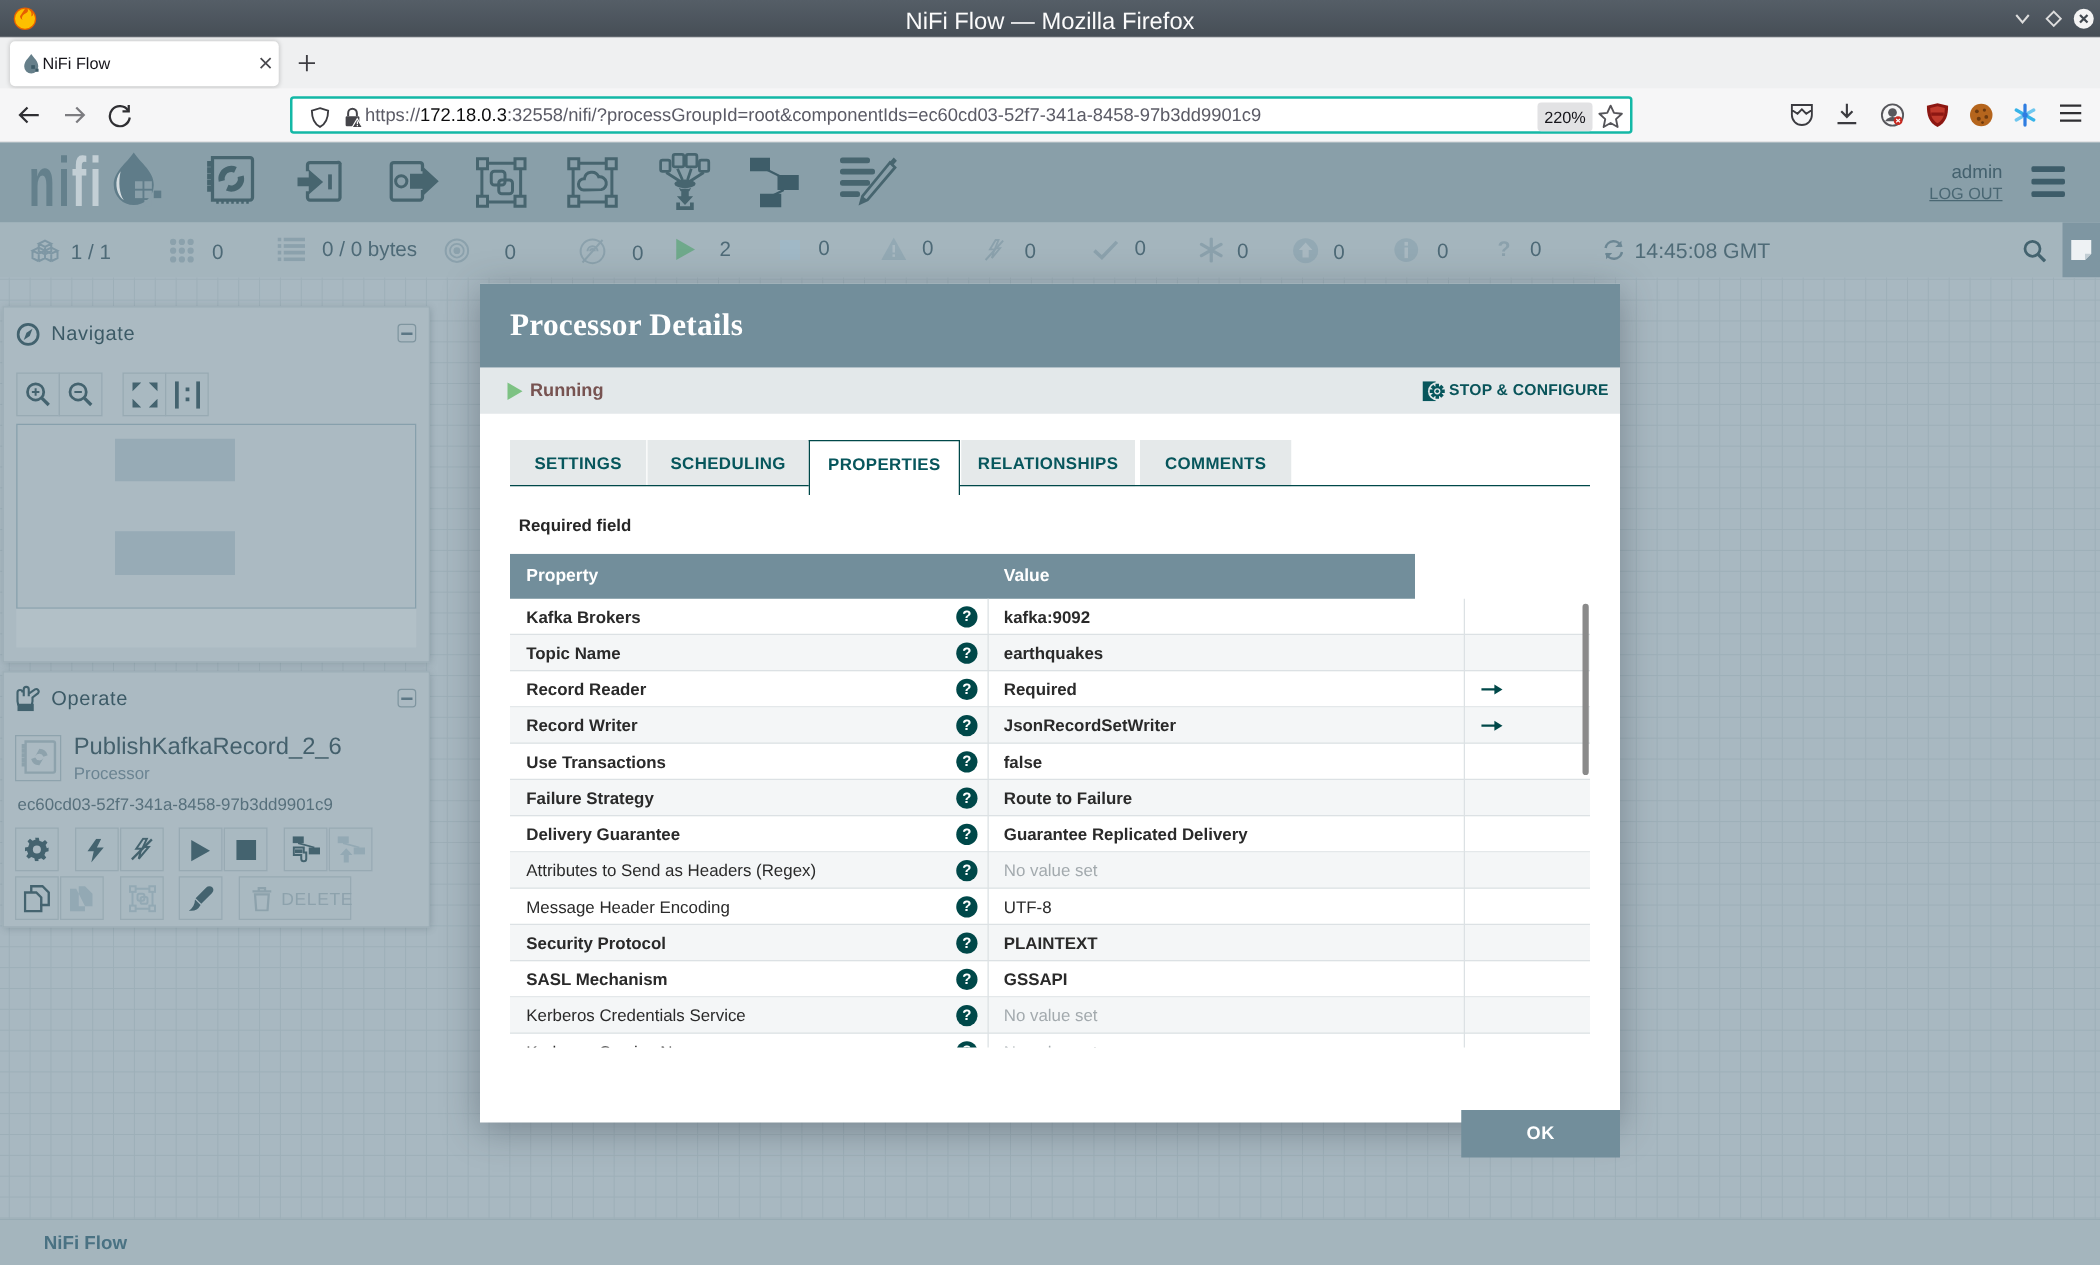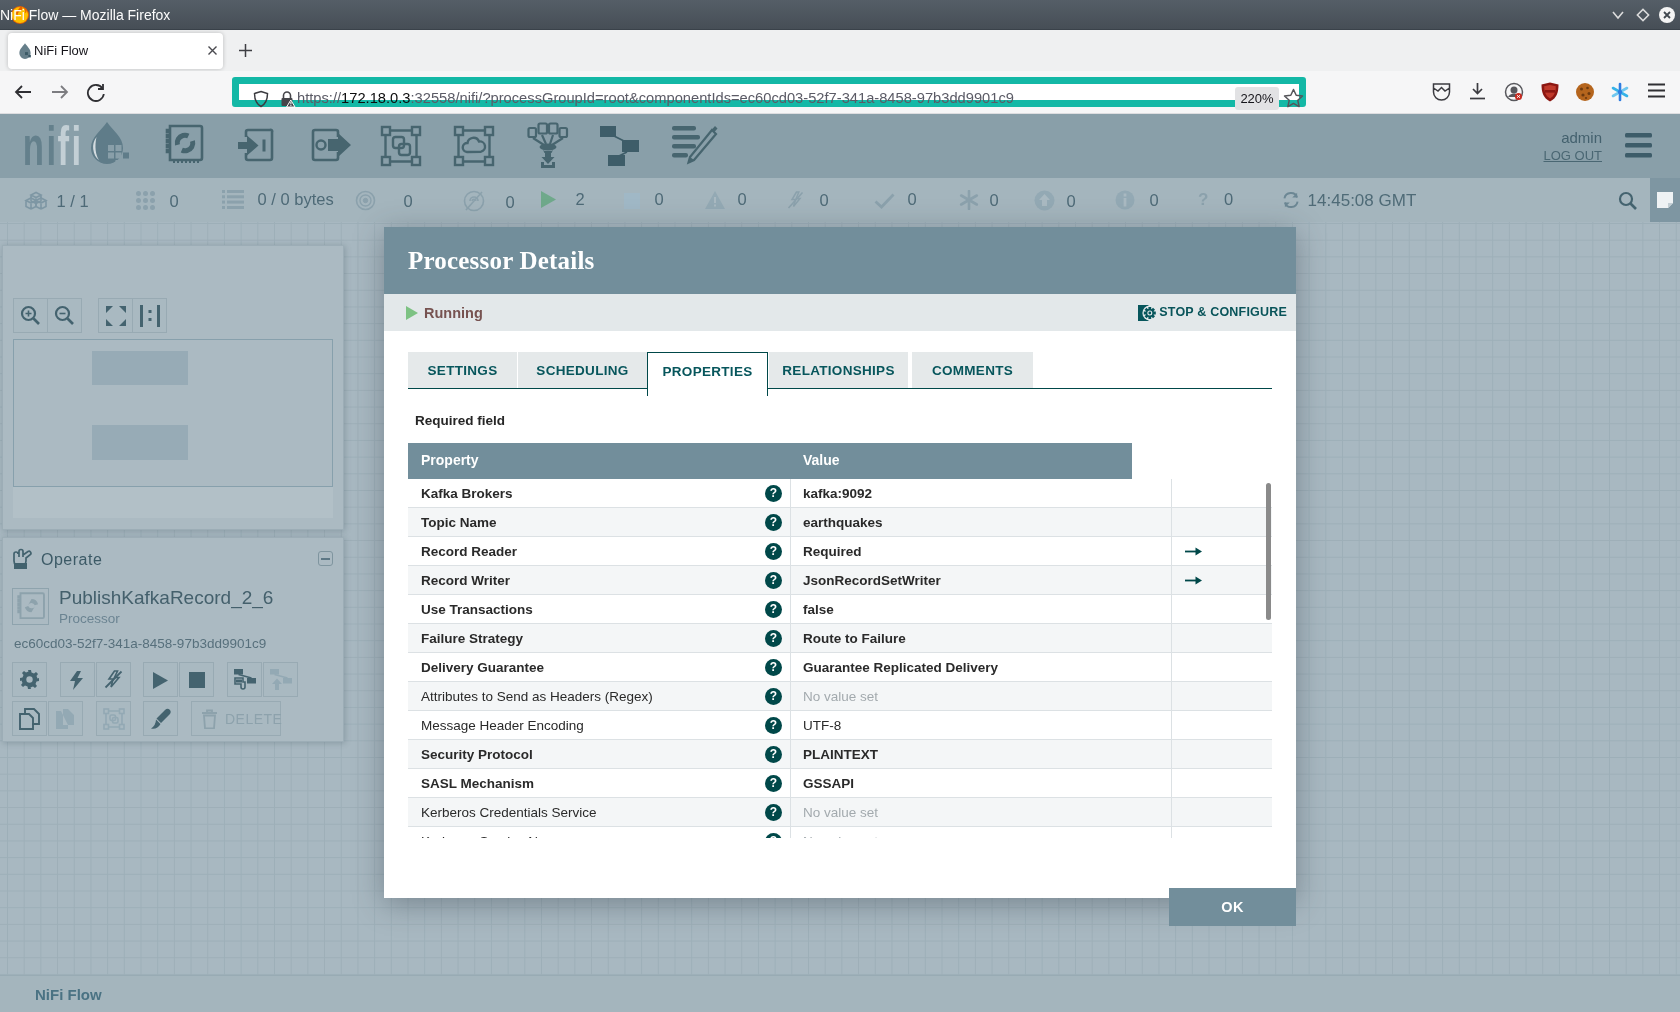--- a/index.html
+++ b/index.html
@@ -3,28 +3,28 @@
 <meta charset="utf-8">
 <style>
 * { margin:0; padding:0; box-sizing:border-box; }
 html,body { width:1680px; height:1012px; overflow:hidden; }
 body { font-family:"Liberation Sans", sans-serif; position:relative; background:#fff; }
 .abs { position:absolute; }
 svg { display:block; }
 
 #titlebar { left:0; top:0; width:1680px; height:30px;
   background:linear-gradient(#555e67,#464e56); border-bottom:1px solid #3a424a; }
-#titletext { width:100%; top:7px; text-align:left; color:#fbfbfb; font-size:14px; }
+#titletext { width:100%; top:7px; text-align:center; color:#fbfbfb; font-size:19px; }
 #tabbar { left:0; top:30px; width:1680px; height:41px; background:#eff0f1; }
 #activetab { left:8px; top:3px; width:215px; height:36px; background:#fff; border-radius:4px;
   box-shadow:0 0 4px rgba(0,0,0,0.22); }
 #tabtitle { left:26px; top:10px; font-size:13px; color:#15141a; }
 #toolbar { left:0; top:71px; width:1680px; height:43px; background:#f6f6f7; border-bottom:1px solid #dddde0; }
 .navic { top:11px; color:#2f2f33; }
-#urlbox { left:232px; top:6px; width:1074px; height:30px; background:#fff; border:7px solid #14b8a6; border-radius:3px; }
+#urlbox { left:232px; top:6px; width:1074px; height:30px; background:#fff; border:2px solid #14b8a6; border-radius:3px; }
 #urltext { left:58px; top:6px; font-size:14.7px; color:#5b5b66; white-space:nowrap; }
 #urltext b { color:#0c0c0d; font-weight:normal; }
 #zoompill { left:996px; top:3px; width:44px; height:23px; background:#e2e2e4; border-radius:3px;
   text-align:center; font-size:13px; color:#15141a; line-height:23px; }
 
 #nifi { left:0; top:114px; width:1680px; height:898px; background:#a8b8c1; }
 #nifihead { left:0; top:0; width:1680px; height:64px; background:#899fa9; }
 #statusbar { left:0; top:64px; width:1680px; height:44px; background:#a4b5bd; }
 #canvas { left:0; top:108px; width:1680px; height:753px;
   background-image:linear-gradient(#9dafb8 1px, transparent 1px),
@@ -412,20 +412,28 @@
           <path d="M17 12 L12 12 L12 17 Z" fill="#c2ced4"></path>
         </svg>
     </div>
   </div>
   <div class="abs" id="canvas"></div>
   <div class="abs" id="breadcrumb">
       <span>NiFi Flow</span>
     </div>
 
   <div class="abs panel" style="left:2px; top:131px; width:342px; height:285px;">
+    <div class="phead">
+      <svg class="abs" style="left:10px;top:12px" width="19" height="19" viewBox="0 0 19 19">
+          <circle cx="9.5" cy="9.5" r="8" fill="none" stroke="#42626e" stroke-width="2.2"></circle>
+          <path d="M13 5 L10.8 10.8 L6 14 L8.2 8.2 Z" fill="#42626e"></path>
+        </svg>
+      <span class="ptitle">Navigate</span>
+      <div class="pminus"></div>
+    </div>
     <div class="pbtn" style="left:10px;top:52px">
       <svg style="margin:6px" width="21" height="21" viewBox="0 0 21 21">
           <circle cx="8.5" cy="8.5" r="6.5" fill="none" stroke="#44636f" stroke-width="2.2"></circle>
           <path d="M13.5 13.5 L19 19" stroke="#44636f" stroke-width="2.6"></path>
           <path d="M8.5 5.5 v6 M5.5 8.5 h6" stroke="#44636f" stroke-width="1.6"></path>
         </svg>
       </div>
     <div class="pbtn" style="left:44px;top:52px">
       <svg style="margin:6px" width="21" height="21" viewBox="0 0 21 21">
           <circle cx="8.5" cy="8.5" r="6.5" fill="none" stroke="#44636f" stroke-width="2.2"></circle>

